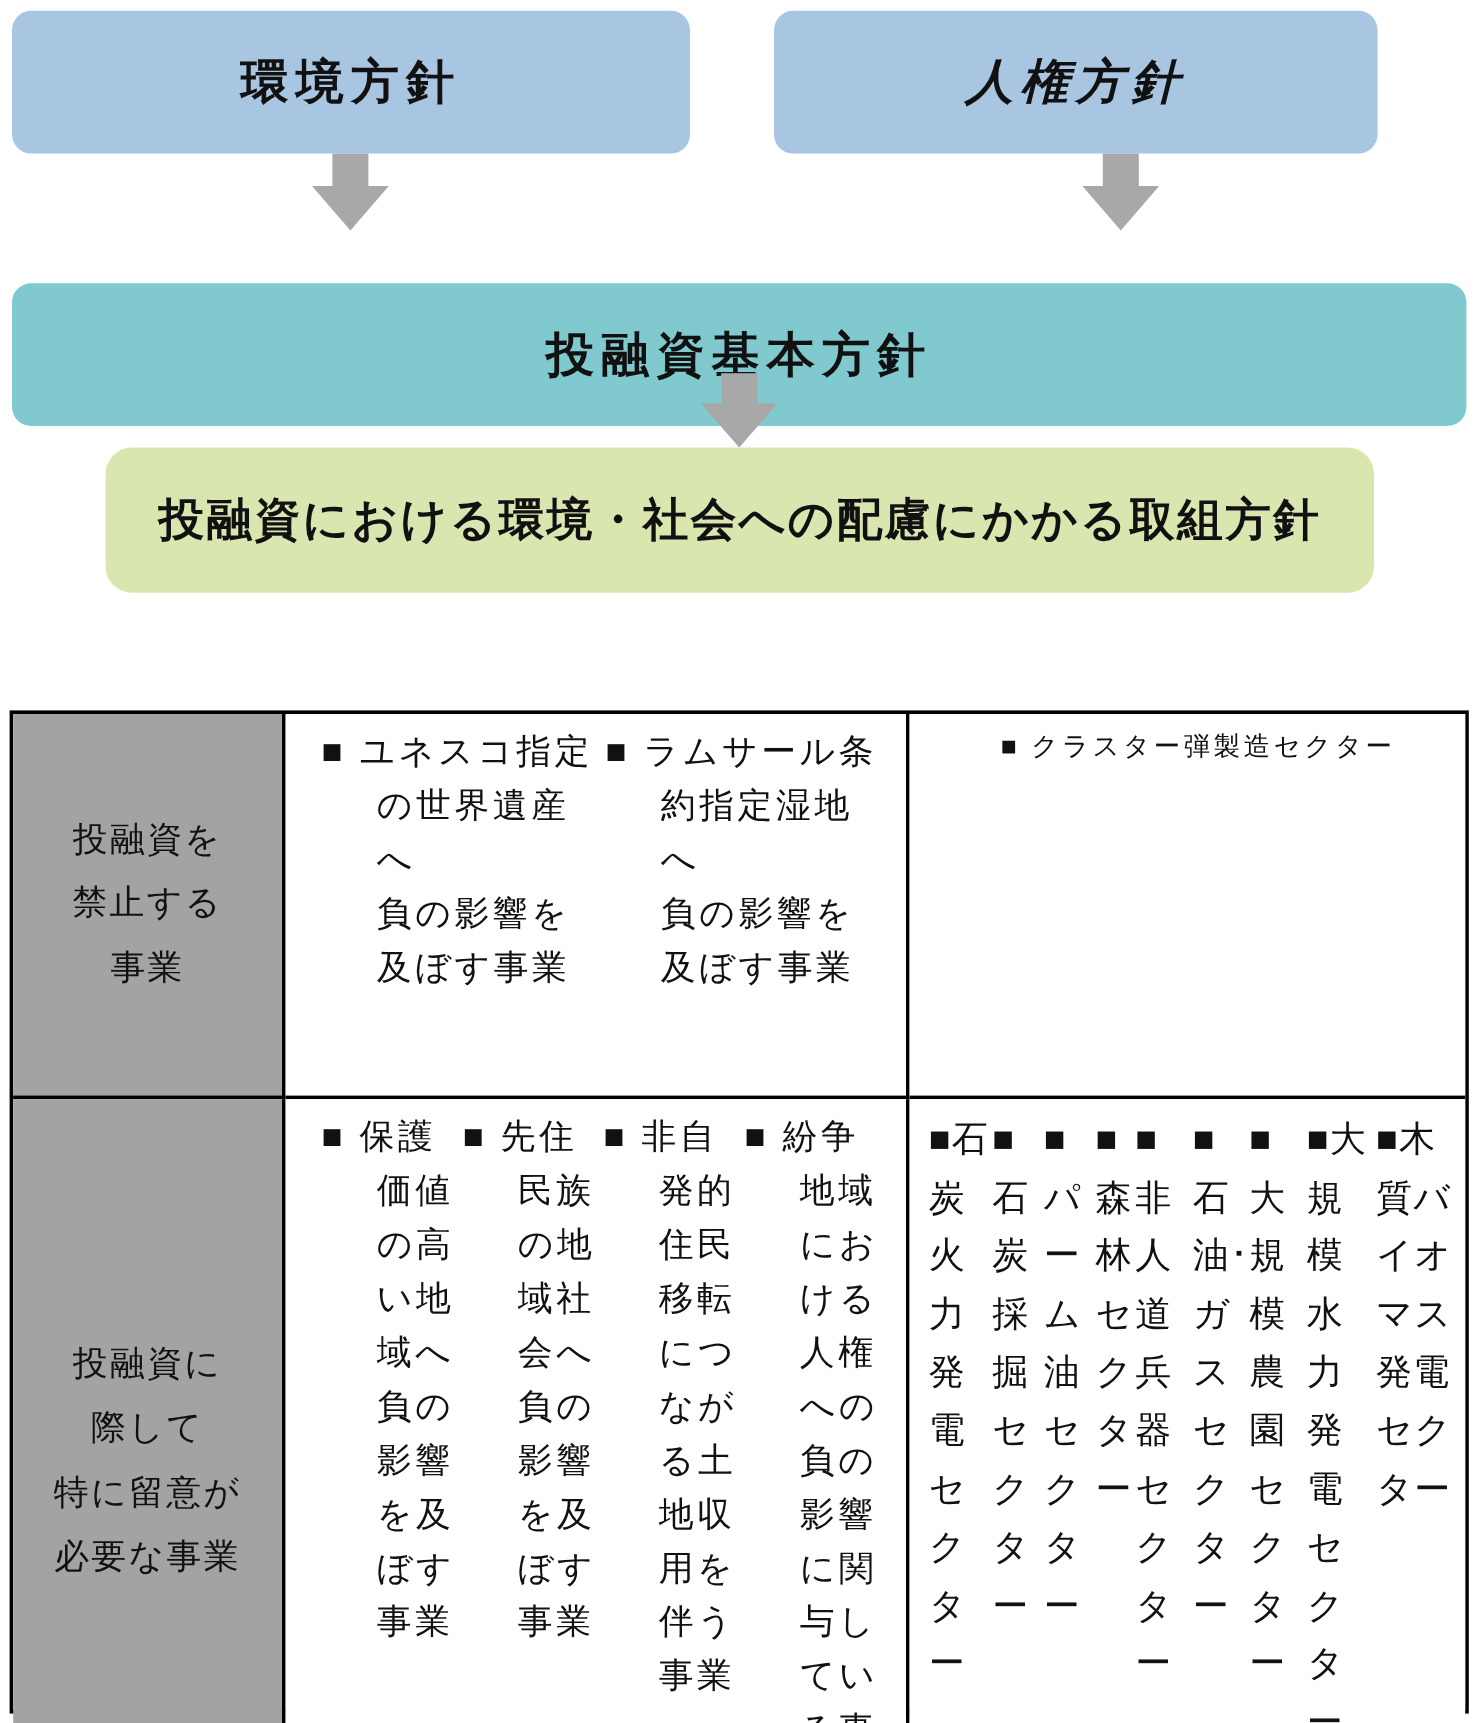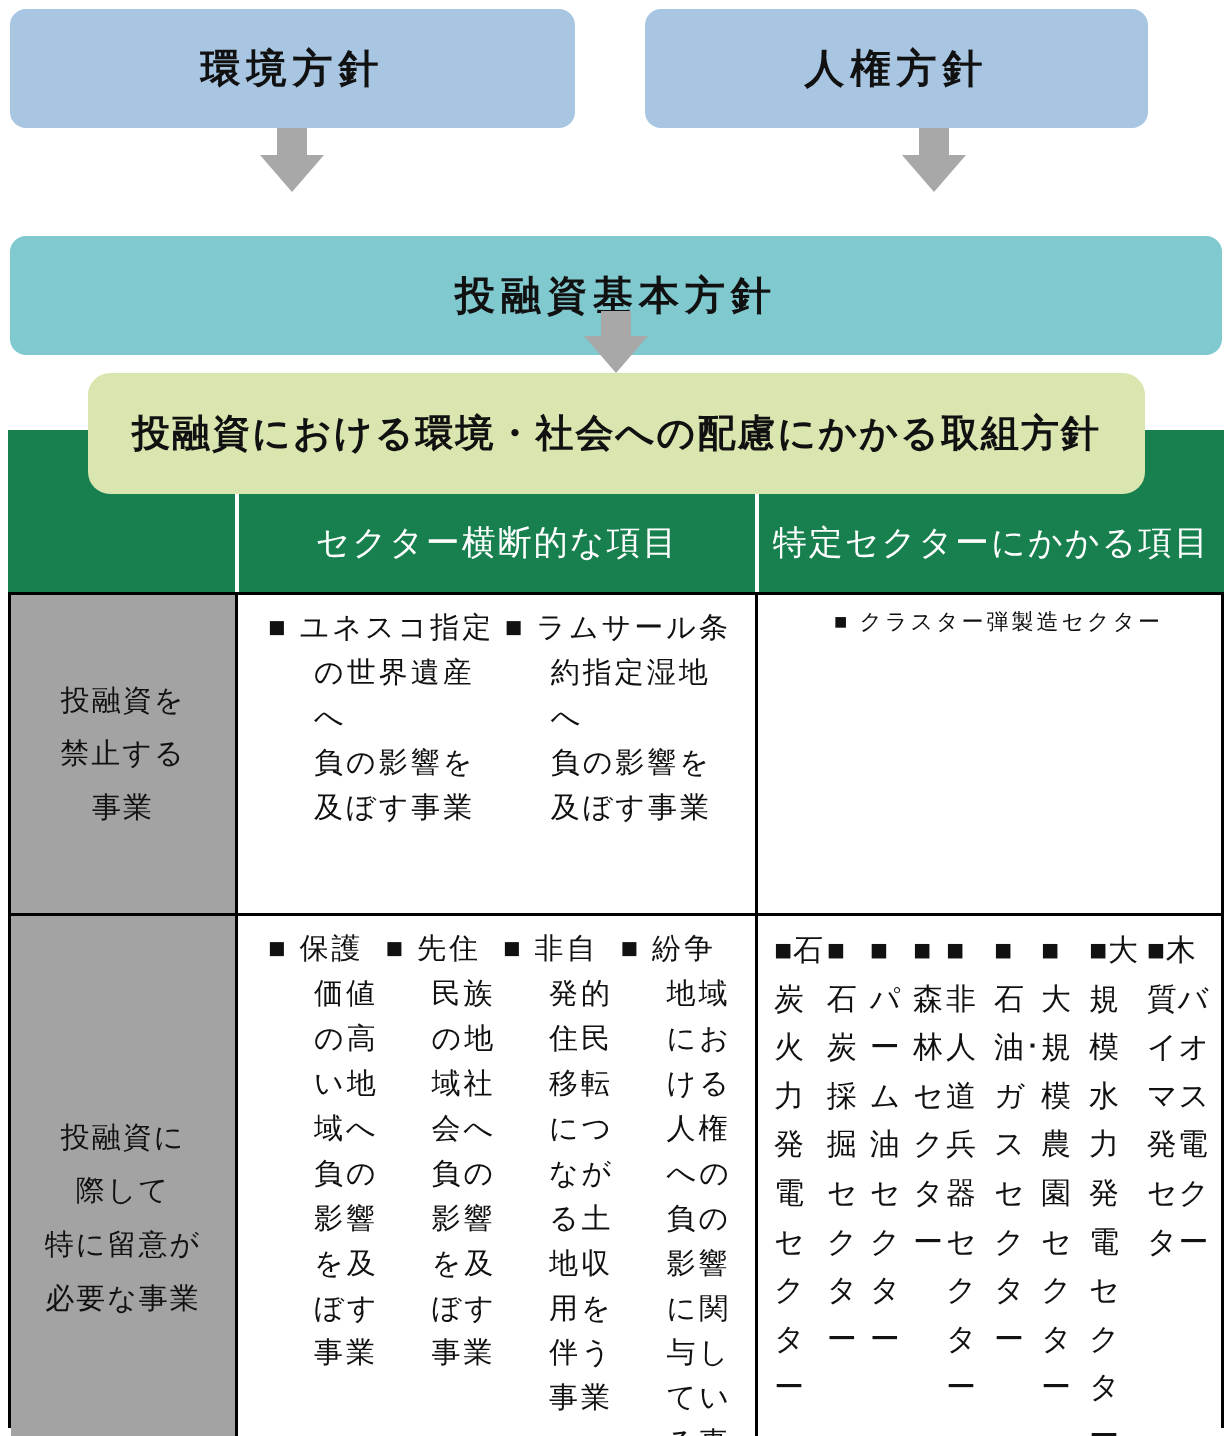--- a/index.html
+++ b/index.html
@@ -6,21 +6,21 @@
   body { font-family: "Liberation Sans", sans-serif; color: #111; }
   .canvas { position: relative; width: 1232px; height: 1436px; background: #fff; overflow: hidden; }
 
   
   .flow-box {
     position: absolute; display: flex; align-items: center; justify-content: center;
     border-radius: 16px; font-weight: bold; font-size: 40px; letter-spacing: 6px;
     color: #111;
   }
   .box-env    { left: 10px;  top: 9px;   width: 565px;  height: 119px; background: #a8c6e2; }
-  .box-rights { left: 645px; top: 9px;   width: 503px;  height: 119px; background: #a8c6e2; }
+  .box-rights { left: 645px; top: 9px;   width: 503px;  height: 119px; background: #a8c6e2; font-style: italic; }
   .box-basic  { left: 10px;  top: 192px; width: 1212px; height: 119px; background: #7fc9cf; margin-top: 44px; }
 
   .policy-box {
     position: absolute; left: 88px; top: 373px; width: 1057px; height: 121px;
     background: #d9e6b0; border-radius: 22px; z-index: 2;
     display: flex; align-items: center; justify-content: center;
     font-weight: bold; font-size: 38px; letter-spacing: 2px;
   }
 
   
@@ -93,26 +93,20 @@
 
   <div class="arrow arrow-3">
     <div class="shaft"></div>
     <div class="head"></div>
   </div>
 
   <div class="policy-box">
     <span>投融資における環境・社会への配慮にかかる取組方針</span>
   </div>
 
-  <div class="thead">
-    <div class="vline vline-1"></div>
-    <div class="vline vline-2"></div>
-    <div class="th th-1">セクター横断的な項目</div>
-    <div class="th th-2">特定セクターにかかる項目</div>
-  </div>
 
   <div class="tbody">
     <div class="cell cat c1 r1">投融資を
 禁止する
 事業</div>
     <div class="cell list c2 r1">
         <div class="bullet-item hang">■ ユネスコ指定の世界遺産へ
 負の影響を及ぼす事業</div>
         <div class="bullet-item hang">■ ラムサール条約指定湿地へ
 負の影響を及ぼす事業</div>

